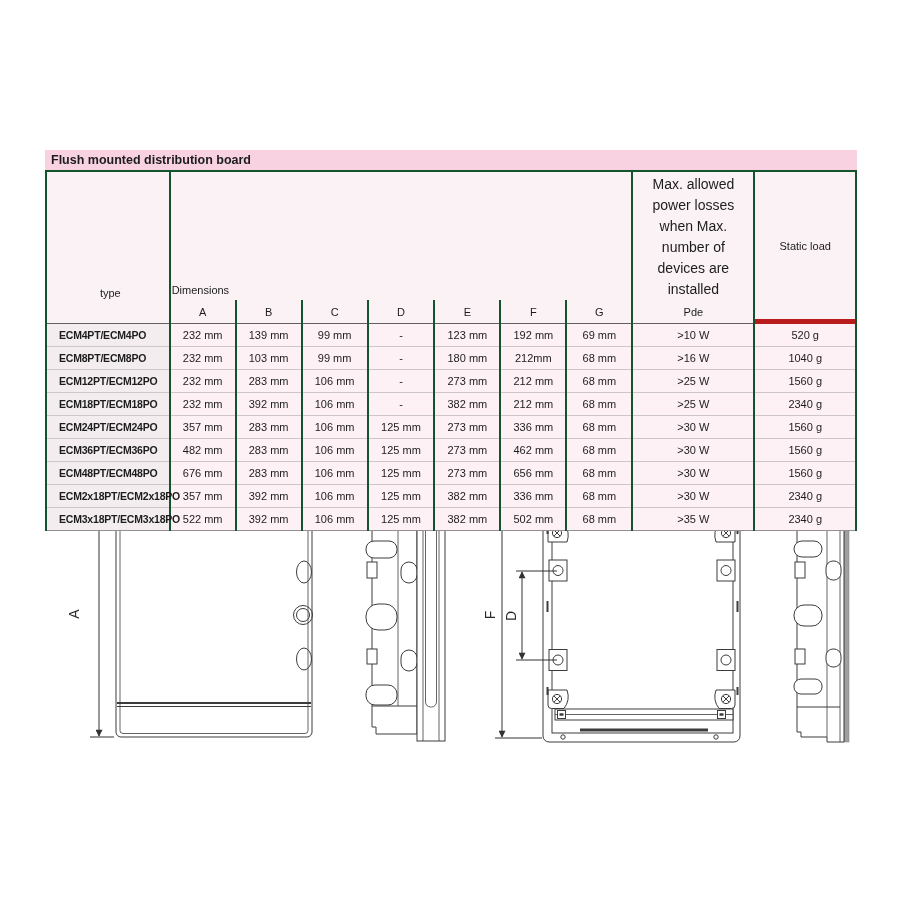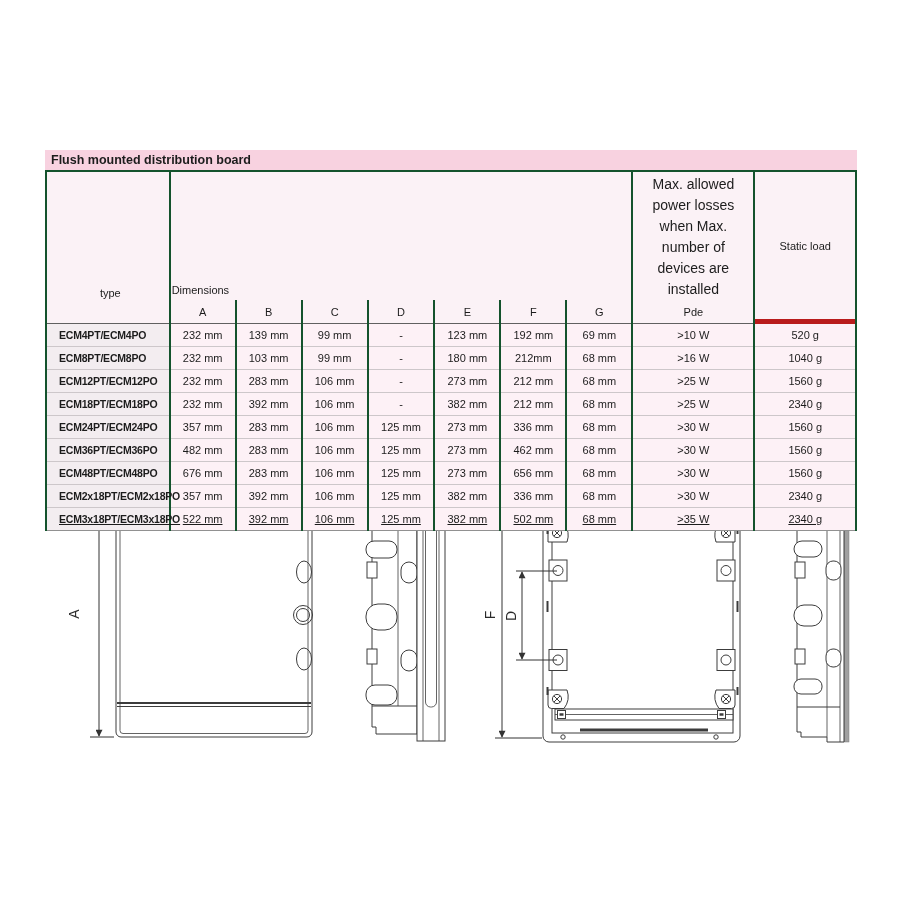--- a/index.html
+++ b/index.html
@@ -31,21 +31,21 @@
   th.h-dims { vertical-align:bottom; text-align:left; padding-bottom:4px; height:52px; }
   th.h-ploss { vertical-align:middle; text-align:center;
                font-size:14px; line-height:21px; padding:2px 4px 0 4px; }
   th.h-static { vertical-align:middle; text-align:center;
                 border-bottom:5px solid #b91c1c; }
   tr.subhead th { height:21px; text-align:center; vertical-align:middle;
                   border-bottom:1px solid #606060; }
   tbody td { height:20px; text-align:center; background:#fdf1f6;
              border-top:1px solid #cdc7ca; }
   tbody tr:first-child td { border-top:none; }
-  tbody tr:last-child td { border-bottom:1px solid #919191;text-decoration:underline; }
+  tbody tr:last-child td { border-bottom:1px solid #919191; }
   tbody td.type-col { background:#f3edf0; text-align:left; padding-left:12px;
                       font-weight:bold; letter-spacing:-0.2px; font-size:10.5px; }
 
   
   .drawings { position:absolute; left:0; top:438px; z-index:2; }
   .drawings text { font-size:14px; fill:#2a2a2a;
                    font-family:"Liberation Sans", sans-serif; }
 </style>
 </head>
 <body>

